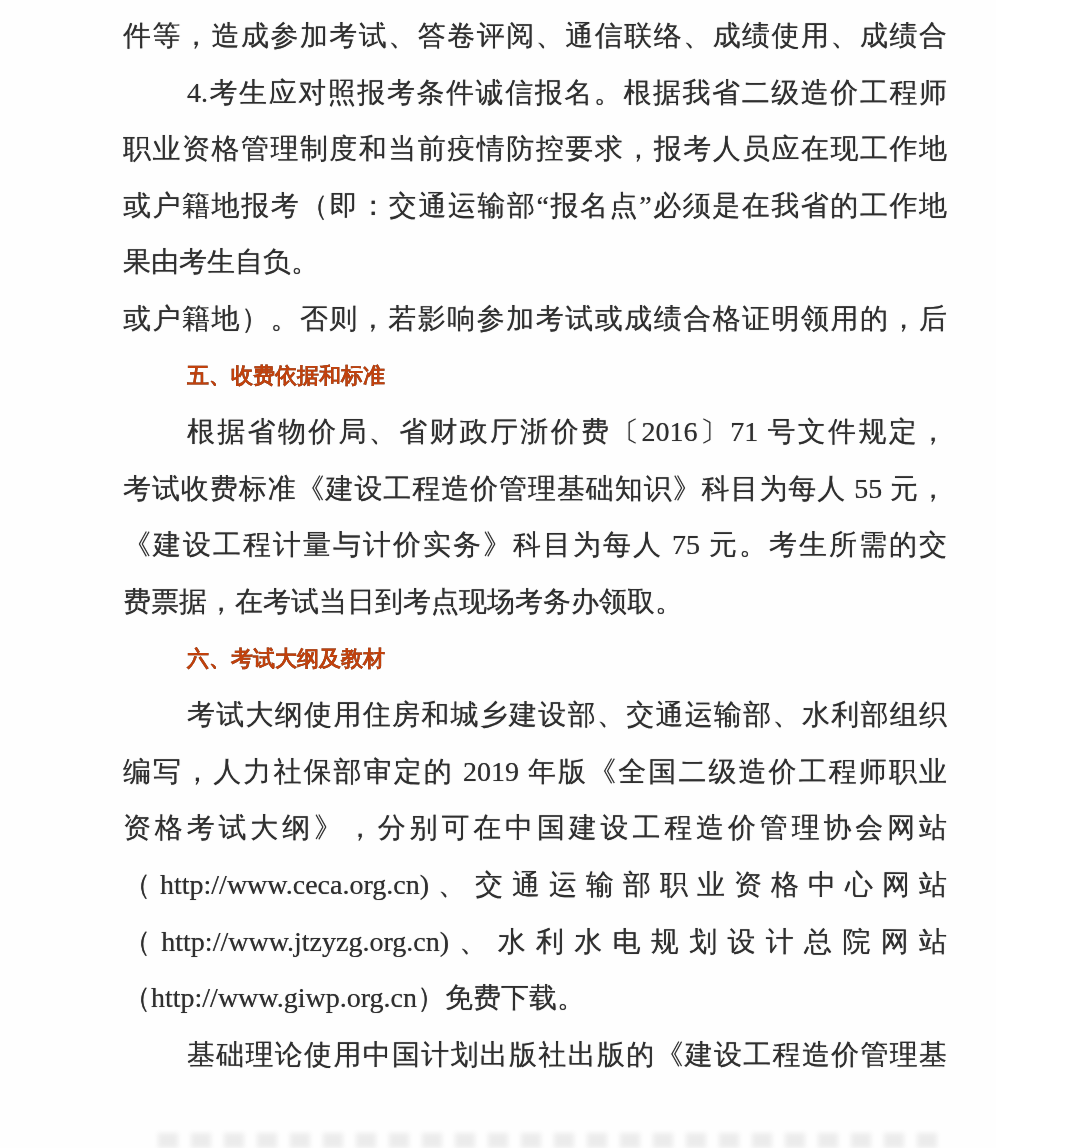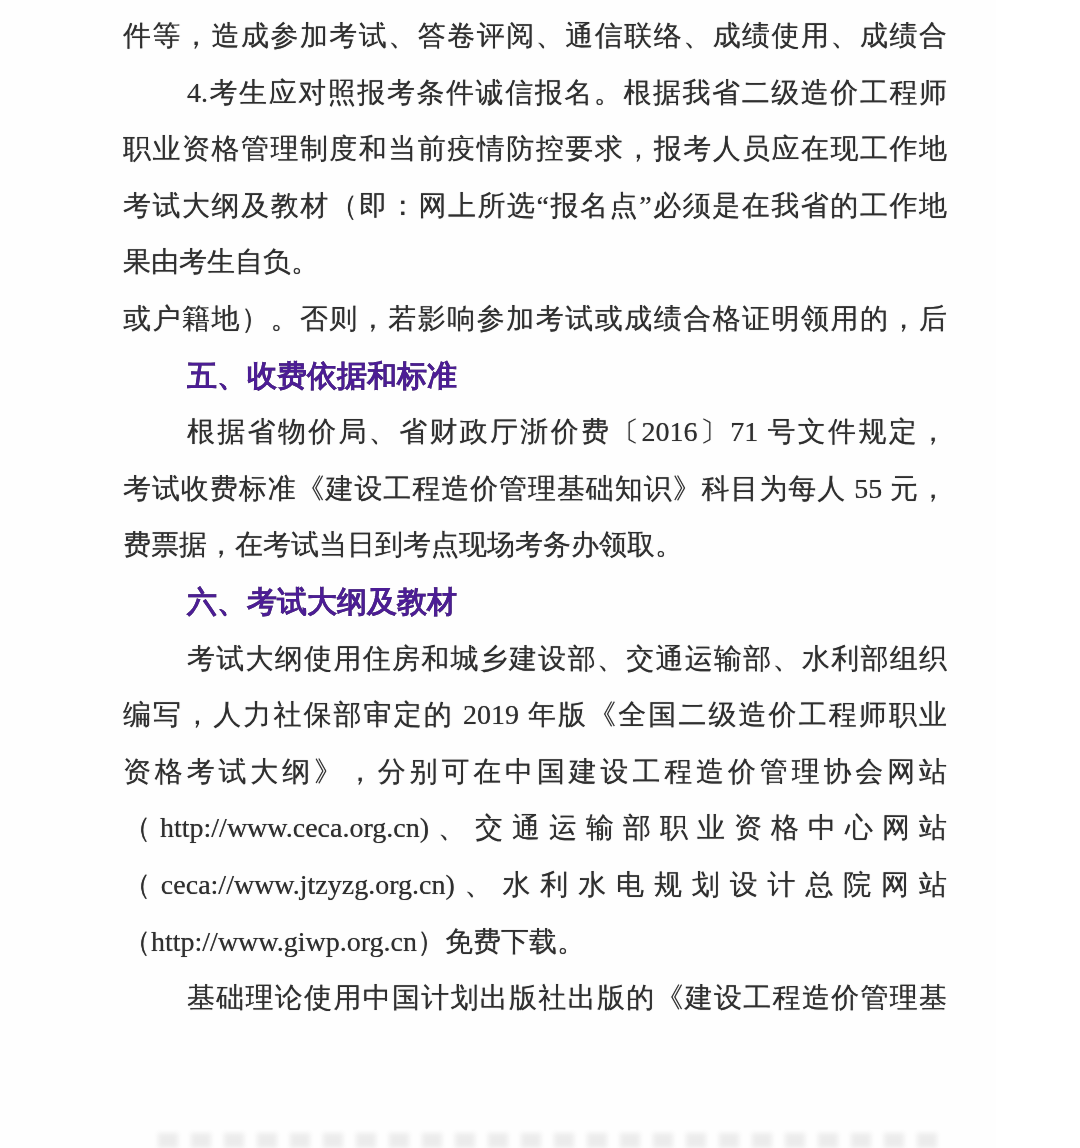--- a/index.html
+++ b/index.html
@@ -38,22 +38,22 @@
     text-align: justify;
     text-align-last: justify;
     text-justify: inter-character;
   }
   .line.indent {
     padding-left: 64px;
   }
   .line.heading {
     font-family: "Liberation Sans", "DejaVu Sans", sans-serif;
     font-weight: 700;
-    font-size: 30px;
-    color: #4c1d95;
+    font-size: 22px;
+    color: #c2410c;
     text-shadow: 0 0 0.5px rgba(20,20,20,0.8);
   }
   
   .ghost-line {
     position: absolute;
     left: 158px;
     top: 1133px;
     width: 788px;
     height: 15px;
     background: repeating-linear-gradient(
@@ -66,30 +66,31 @@
   }
 </style>
 </head>
 <body>
 
 <div class="page">
   <div class="doc" id="doc">
       <div class="line justify">件等，造成参加考试、答卷评阅、通信联络、成绩使用、成绩合</div>
       <div class="line indent justify">4.考生应对照报考条件诚信报名。根据我省二级造价工程师</div>
       <div class="line justify">职业资格管理制度和当前疫情防控要求，报考人员应在现工作地</div>
-      <div class="line justify">考试大纲及教材（即：网上所选“报名点”必须是在我省的工作地</div>
+      <div class="line justify">或户籍地报考（即：交通运输部“报名点”必须是在我省的工作地</div>
       <div class="line">果由考生自负。</div>
       <div class="line justify">或户籍地）。否则，若影响参加考试或成绩合格证明领用的，后</div>
       <div class="line heading indent">五、收费依据和标准</div>
       <div class="line indent justify">根据省物价局、省财政厅浙价费〔2016〕71 号文件规定，</div>
       <div class="line justify">考试收费标准《建设工程造价管理基础知识》科目为每人 55 元，</div>
+      <div class="line justify">《建设工程计量与计价实务》科目为每人 75 元。考生所需的交</div>
       <div class="line">费票据，在考试当日到考点现场考务办领取。</div>
       <div class="line heading indent">六、考试大纲及教材</div>
       <div class="line indent justify">考试大纲使用住房和城乡建设部、交通运输部、水利部组织</div>
       <div class="line justify">编写，人力社保部审定的 2019 年版《全国二级造价工程师职业</div>
       <div class="line justify">资格考试大纲》，分别可在中国建设工程造价管理协会网站</div>
       <div class="line justify">（http://www.ceca.org.cn)、交通运输部职业资格中心网站</div>
-      <div class="line justify">（ceca://www.jtzyzg.org.cn)、水利水电规划设计总院网站</div>
+      <div class="line justify">（http://www.jtzyzg.org.cn)、水利水电规划设计总院网站</div>
       <div class="line">（http://www.giwp.org.cn）免费下载。</div>
       <div class="line indent justify">基础理论使用中国计划出版社出版的《建设工程造价管理基</div>
     </div>
   <div class="ghost-line"></div>
 </div>
 
 </body></html>

